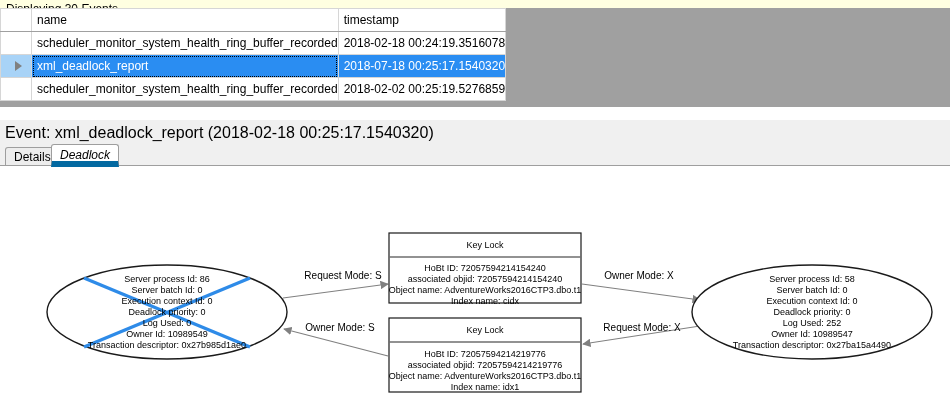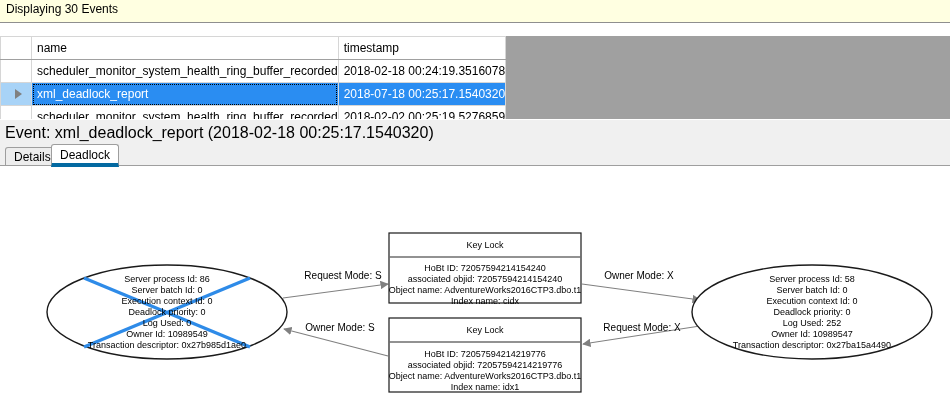--- a/index.html
+++ b/index.html
@@ -16,21 +16,21 @@
     position:absolute;left:0;top:0;width:950px;height:23px;
     background:#FFFFE1;border-bottom:1px solid #8F8F8F;
     box-sizing:border-box;
   }
   .banner-text{
     position:absolute;left:6px;top:2px;font-size:12px;color:#000;white-space:nowrap;
   }
 
   
   .grid{
-    position:absolute;left:0;top:36px;width:950px;height:99px;
+    position:absolute;left:0;top:8px;width:950px;height:99px;
     background:#A0A0A0;overflow:hidden;
   }
   .grid-table{
     position:absolute;left:0;top:0;border-collapse:collapse;table-layout:fixed;
     background:#fff;
   }
   .grid-table td, .grid-table th{
     border:1px solid #D6D6D6;
     box-sizing:border-box;
     height:23px;
@@ -77,21 +77,22 @@
     position:absolute;left:0;top:165px;width:950px;height:1px;background:#9E9E9E;
   }
   .tab{
     position:absolute;top:5px;height:19px;line-height:18px;
     padding:0 8px;font-size:12px;box-sizing:border-box;
     border:1px solid #9E9E9E;border-bottom:none;background:#EDEDED;
     border-radius:3px 3px 0 0;white-space:nowrap;
   }
   .tab.active{
     top:2px;height:23px;line-height:20px;background:#fff;z-index:3;
-    border-bottom:4px solid #0369a1;
+    border-bottom:6px solid #0369a1;
+    font-style:italic;
   }
   #tab-details{left:5px;text-align:right;}
   #tab-deadlock{left:51px;}
 
   
   .canvas{
     position:absolute;left:0;top:166px;width:950px;height:234px;
     background:#fff;overflow:hidden;
   }
   .canvas svg{position:absolute;left:0;top:0;}

